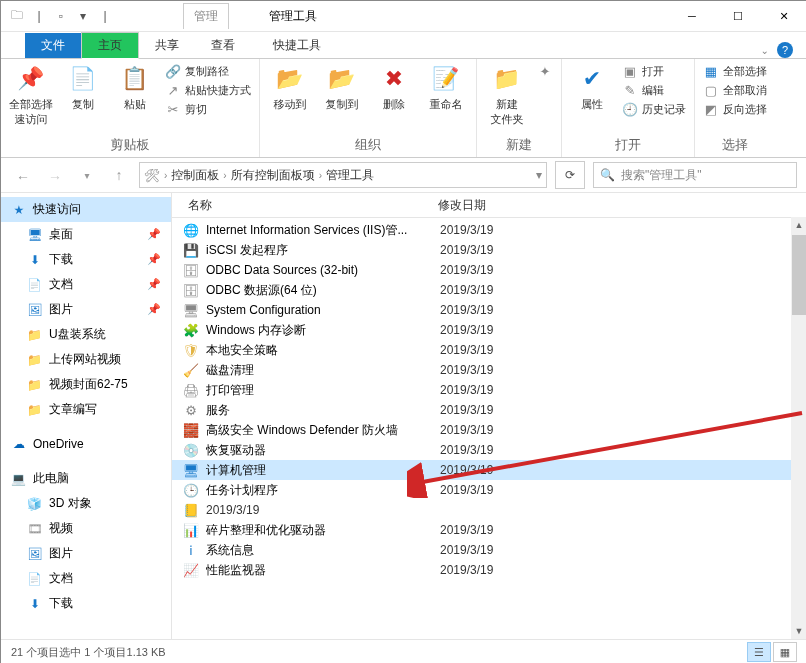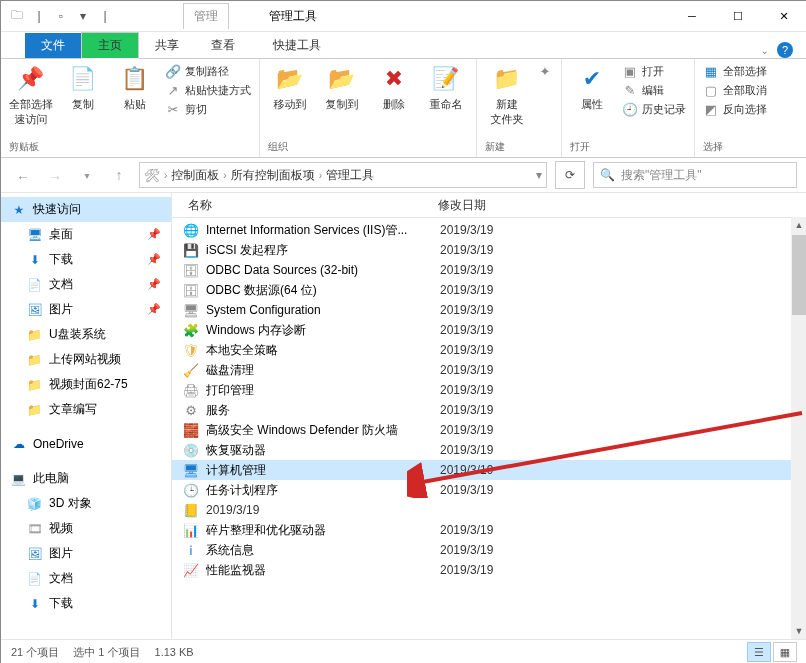--- a/index.html
+++ b/index.html
@@ -15,21 +15,21 @@
 .tabs{height:26px;display:flex;align-items:flex-end;background:#fff;border-bottom:1px solid #ccc;padding-left:24px}
 .tab-file{background:#1979ca;color:#fff;padding:4px 16px;font-size:12px}
 .tab-item{padding:4px 16px;font-size:12px;color:#333}
 .tab-active{background:#22c55e;border:1px solid #ccc;border-bottom:1px solid #fff;margin-bottom:-1px}
 .help-area{margin-left:auto;padding-right:14px;display:flex;align-items:center;gap:8px}
 .help-area .chev{color:#888;font-size:10px}
 .help-area .q{width:16px;height:16px;border-radius:50%;background:#1979ca;color:#fff;display:flex;align-items:center;justify-content:center;font-size:11px}
 .ribbon{height:98px;background:#fff;display:flex;border-bottom:1px solid #ccc}
 .group{border-right:1px solid #e5e5e5;display:flex;flex-direction:column;padding:4px 8px 2px}
 .group-body{flex:1;display:flex;align-items:flex-start;gap:8px}
-.group-label{font-size:10px;color:#666;text-align:left;padding:1px 0}
+.group-label{font-size:13px;color:#666;text-align:center;padding:1px 0}
 .bigbtn{display:flex;flex-direction:column;align-items:center;width:44px;font-size:11px;color:#333;text-align:center;gap:2px}
 .bigicon{width:32px;height:32px;display:flex;align-items:center;justify-content:center;font-size:22px;color:#1979ca}
 .smallstack{display:flex;flex-direction:column;gap:3px;font-size:11px;color:#333}
 .smallrow{display:flex;align-items:center;gap:4px;white-space:nowrap}
 .si{width:16px;height:16px;display:flex;align-items:center;justify-content:center;font-size:13px}
 .addr{height:34px;display:flex;align-items:center;gap:8px;padding:0 10px;border-bottom:1px solid #e5e5e5}
 .navbtn{width:24px;height:24px;display:flex;align-items:center;justify-content:center;color:#999;font-size:14px}
 .addrbox{flex:1;height:24px;border:1px solid #ccc;display:flex;align-items:center;padding:0 4px;gap:4px;font-size:12px;color:#333}
 .crumb{display:flex;align-items:center;gap:4px}
 .crumb .sep{color:#888;font-size:10px}
@@ -48,21 +48,21 @@
 .cols{height:24px;border-bottom:1px solid #e5e5e5;display:flex;align-items:center;font-size:12px;color:#333;padding-left:16px}
 .col-name{width:250px}
 .col-date{width:110px}
 .list{flex:1;overflow:hidden;position:relative;padding-top:2px}
 .row{height:20px;display:flex;align-items:center;padding-left:10px;font-size:12px;color:#000}
 .row .ri{width:18px;height:18px;display:flex;align-items:center;justify-content:center;margin-right:6px;font-size:13px}
 .row .rname{width:234px;white-space:nowrap;overflow:hidden;text-overflow:ellipsis}
 .row .rdate{width:110px;color:#333}
 .row.sel{background:#cce8ff}
 .arrow{position:absolute;pointer-events:none;z-index:10}
-.status{height:24px;border-top:1px solid #e5e5e5;display:flex;align-items:center;padding:0 10px;font-size:11px;color:#555;gap:14px}
+.status{height:24px;border-top:1px solid #e5e5e5;display:flex;align-items:center;padding:0 10px;font-size:11px;color:#555;}
 .status .viewbtns{margin-left:auto;display:flex;gap:2px}
 .status .vb{width:22px;height:18px;border:1px solid #ccc;display:flex;align-items:center;justify-content:center;font-size:11px;color:#555}
 .status .vb.on{background:#cce8ff;border-color:#99ccf3}
 .sbtrack{position:absolute;right:0;top:24px;bottom:0;width:16px;background:#f0f0f0;display:flex;flex-direction:column;align-items:center}
 .sbbtn{width:16px;height:16px;display:flex;align-items:center;justify-content:center;color:#666;font-size:9px}
 .sbthumb{width:14px;background:#c9c9c9;margin:0 auto}
 .c-yellow{color:#e3b445}
 .c-blue{color:#1979ca}
 .c-red{color:#d02727}
 .c-gray{color:#888}

